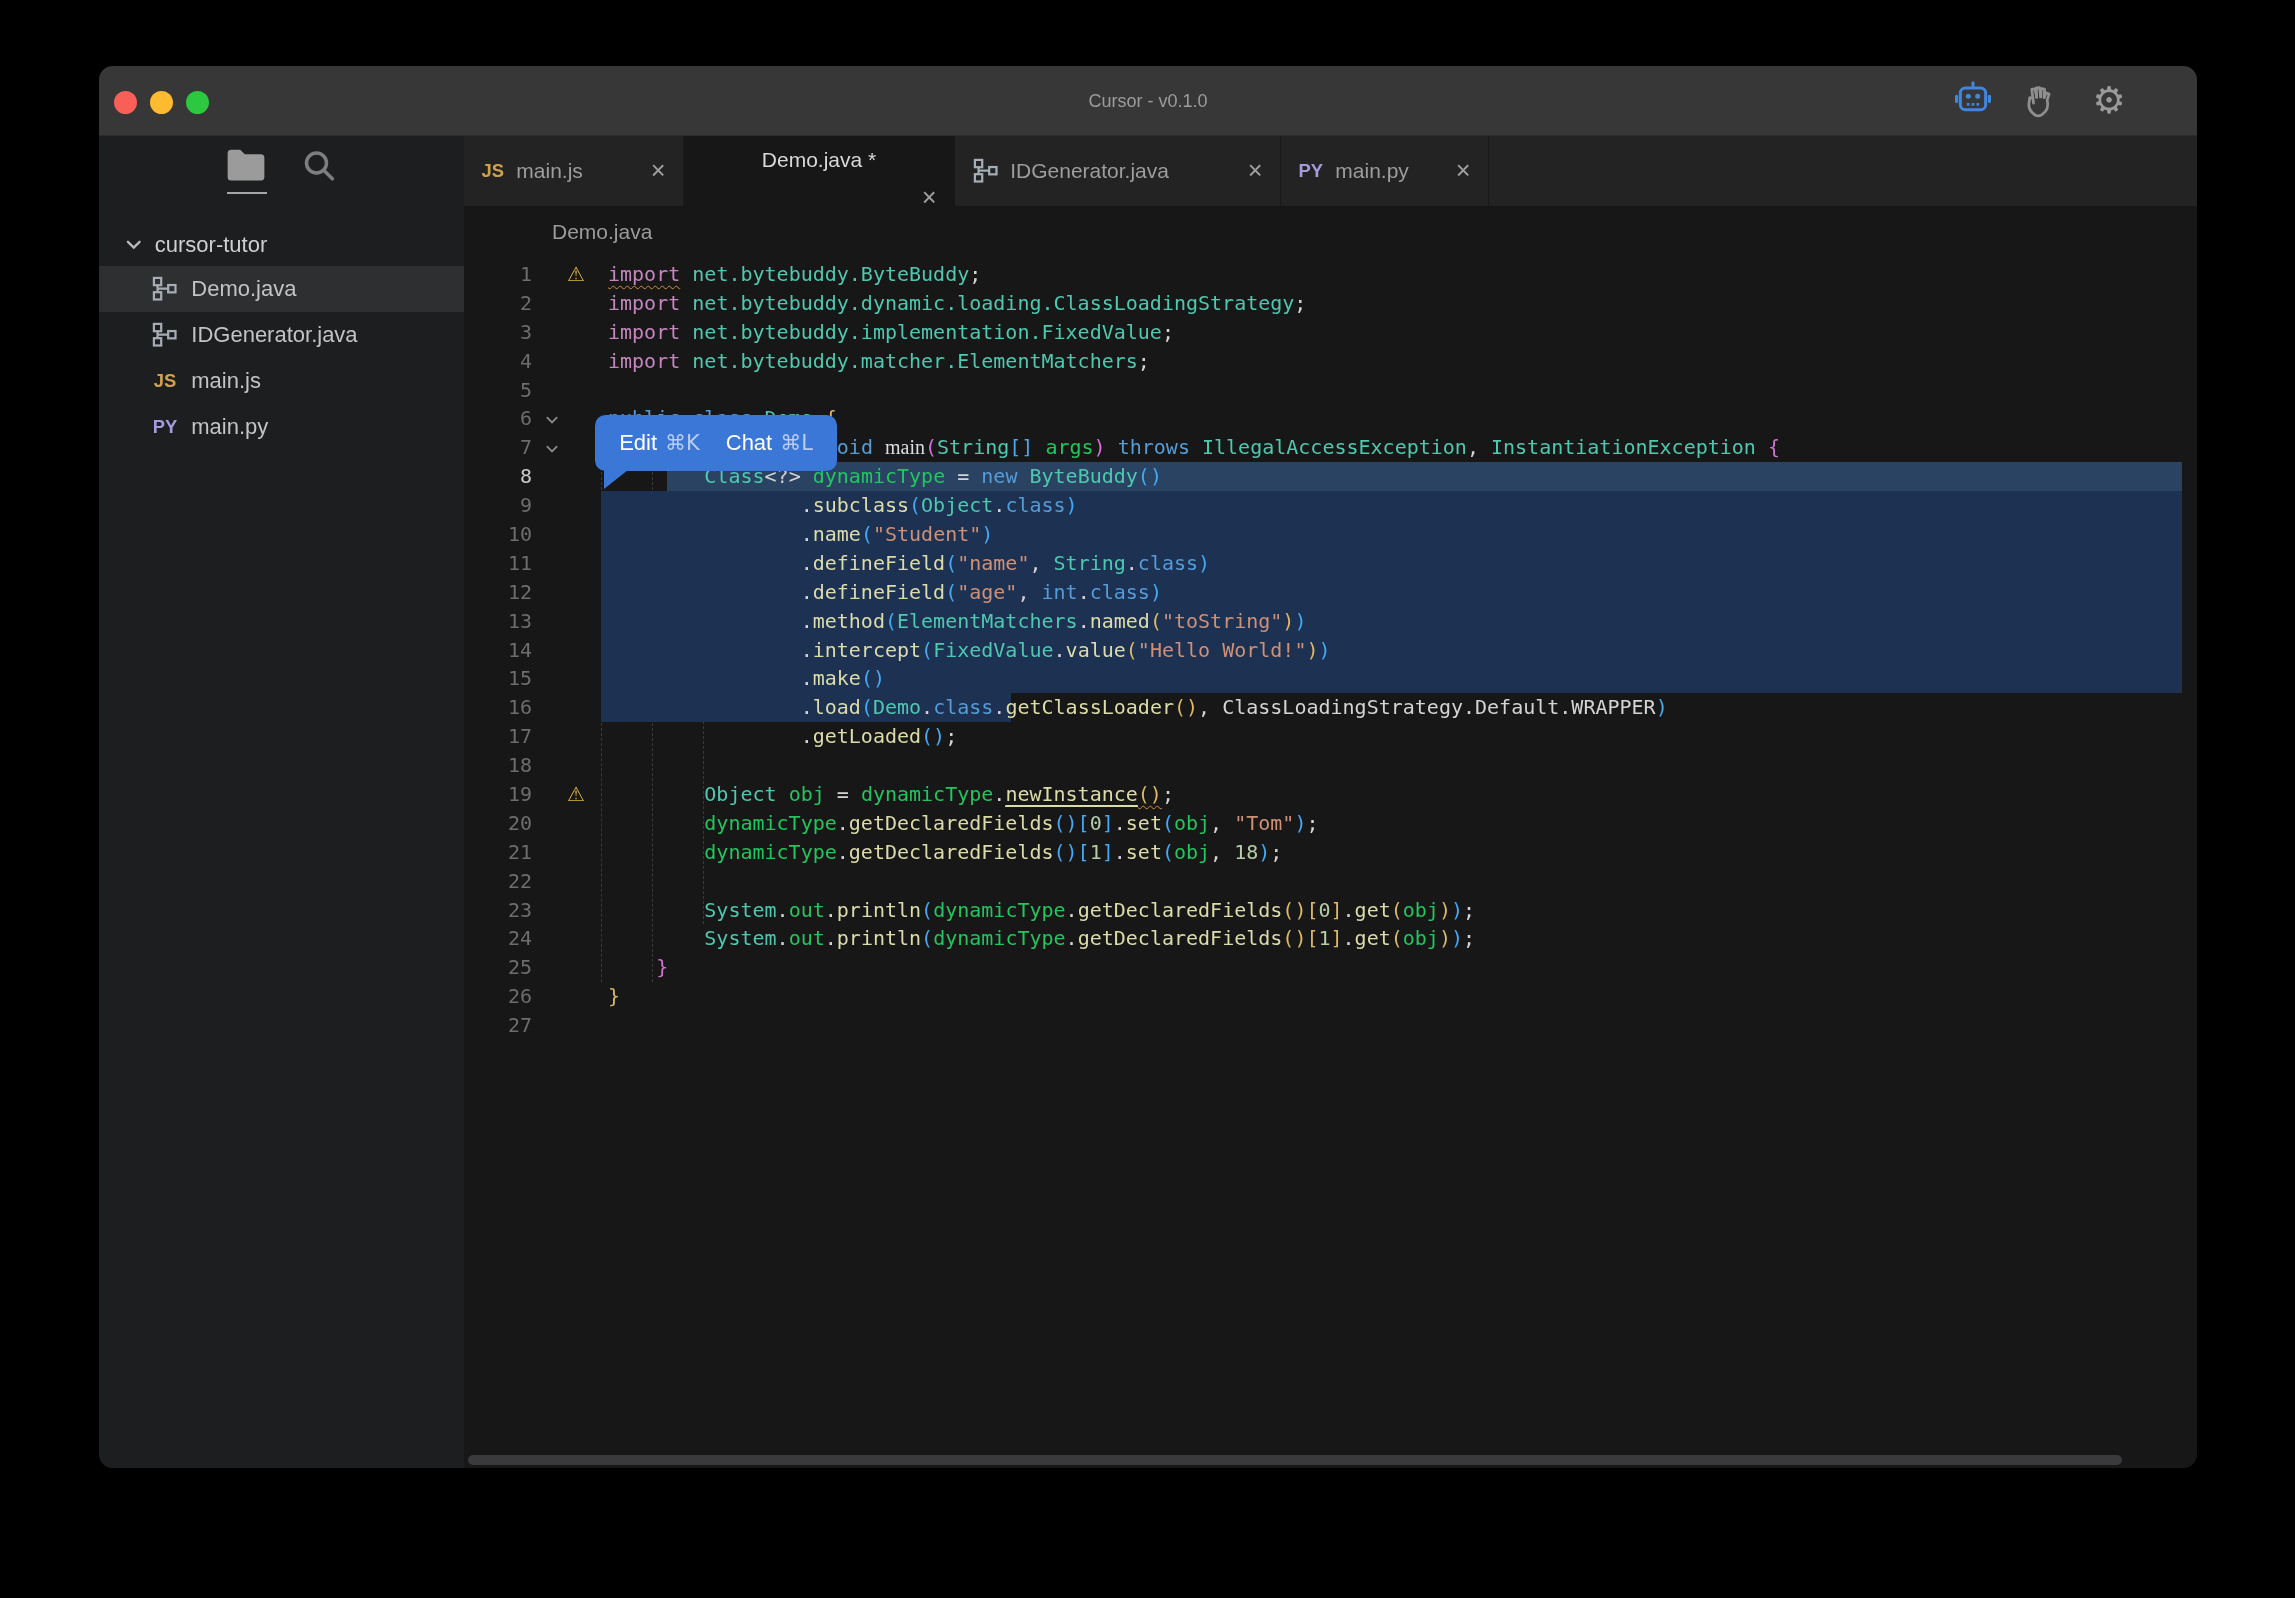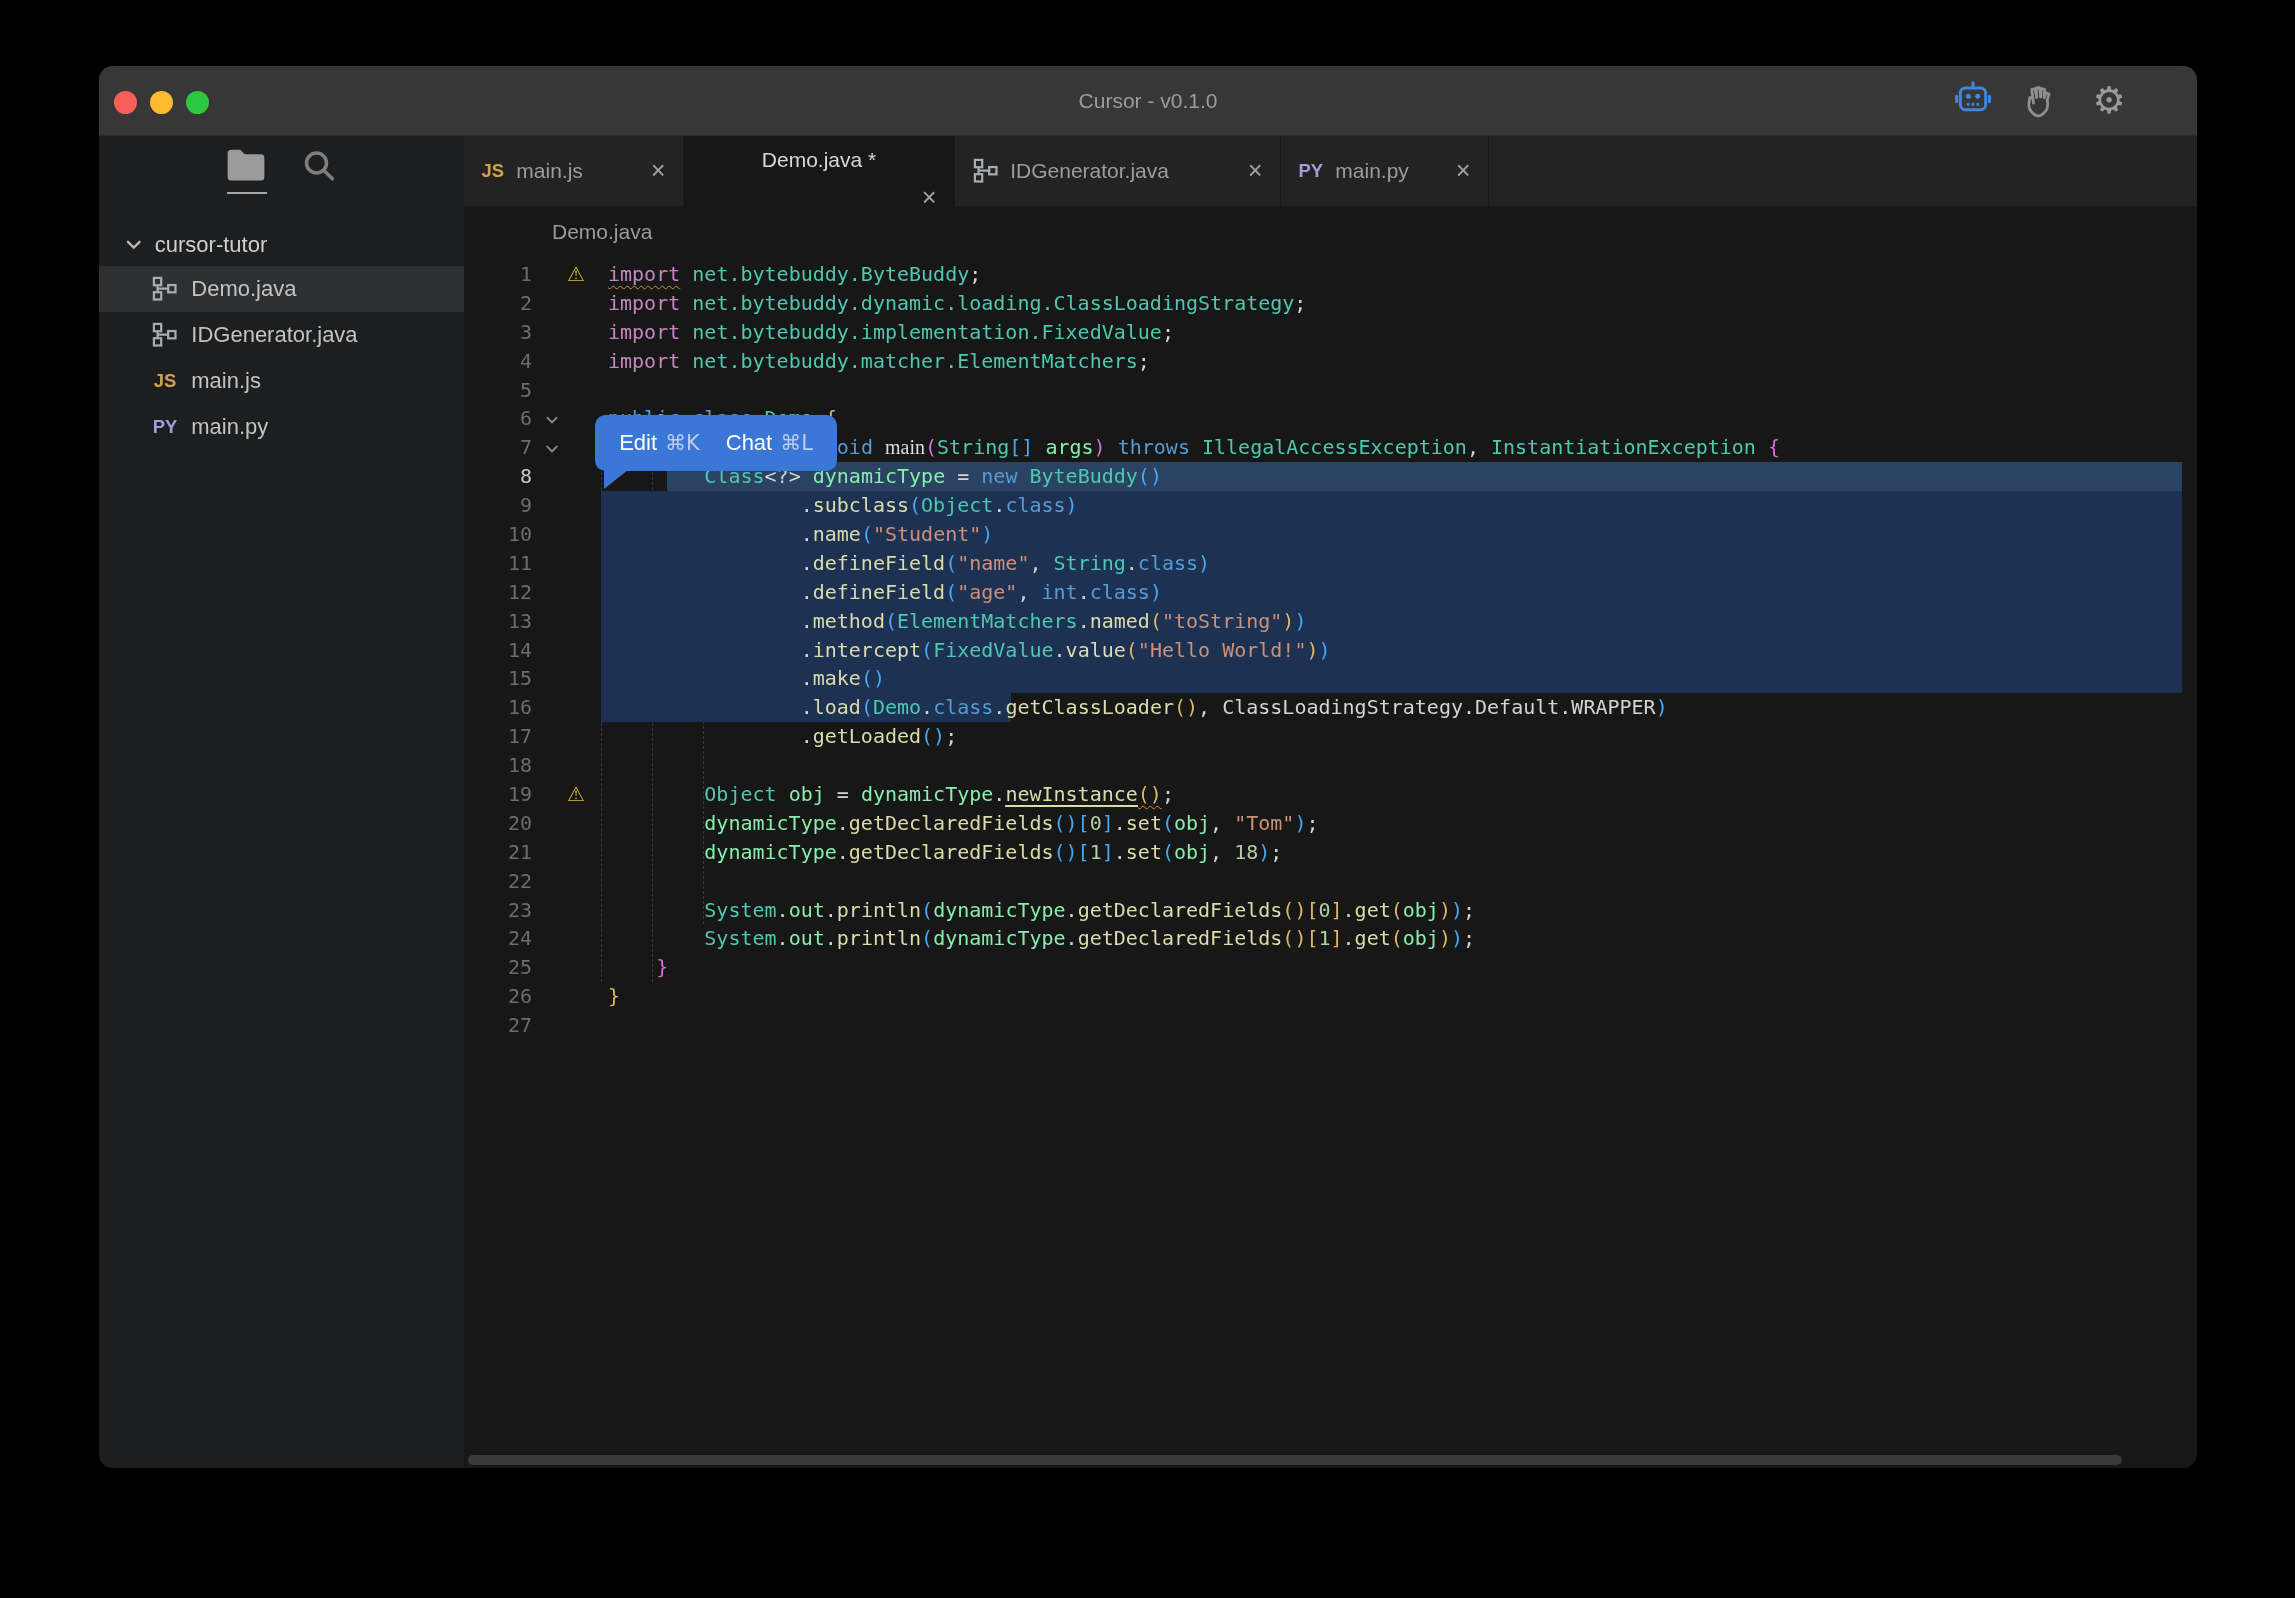--- a/index.html
+++ b/index.html
@@ -9,21 +9,21 @@
   .window{position:absolute;left:99px;top:66px;width:2098px;height:1402px;
           background:#171717;border-radius:14px;overflow:hidden;}
 
   
   .titlebar{position:absolute;left:0;top:0;width:100%;height:70px;background:#373737;
             border-bottom:0.9px solid #2c2c2c;box-sizing:border-box;}
   .tl{position:absolute;top:25.4px;left:15px;display:flex;gap:13px;}
   .tl span{width:23px;height:23px;border-radius:50%;display:block;}
   .tl .c1{background:#f95f57;} .tl .c2{background:#febb2f;} .tl .c3{background:#2bc840;}
   .title{position:absolute;left:0;right:0;top:0;height:70px;line-height:70px;
-         text-align:center;color:#9c9c9c;font-size:21px;}
+         text-align:center;color:#9c9c9c;font-size:18px;}
   .tb-icons{position:absolute;right:68px;top:14px;display:flex;gap:28px;align-items:center;}
   .tb-icons .tbi{width:40px;height:40px;display:flex;align-items:center;justify-content:center;}
   .gear-glyph{font-size:37px;color:#9a9a9a;font-family:"DejaVu Sans",sans-serif;}
 
   
   .sidebar{position:absolute;left:0;top:70px;width:365px;bottom:0;background:#1d1e1f;}
   .act-folder{position:absolute;left:126px;top:10.5px;width:42px;height:37px;}
   .act-underline{position:absolute;left:128px;top:56px;width:40px;height:1.8px;background:#a6a6a6;}
   .act-search{position:absolute;left:200px;top:10.5px;width:40px;height:37px;}
   .tree-header{position:absolute;left:0;top:88px;width:100%;height:41px;display:flex;
@@ -64,21 +64,21 @@
   .grow{position:absolute;left:0;width:144px;height:29px;z-index:2;}
   .num{position:absolute;left:0;width:68px;text-align:right;color:#6d6d6d;
        font:20px/29px "DejaVu Sans Mono","Liberation Mono",monospace;}
   .num.cur{color:#c9c9c9;}
   .warnico{position:absolute;left:103px;top:0;color:#ddb43c;font-size:20px;line-height:29px;
            font-family:"DejaVu Sans",sans-serif;}
   .foldico{position:absolute;left:81px;top:8.8px;width:14px;height:14px;}
 
   .crow{position:absolute;left:144px;height:29px;white-space:pre;z-index:2;
         font:20px/29px "DejaVu Sans Mono","Liberation Mono",monospace;color:#d4d4d4;}
-  .k{color:#569CD6;} .m{color:#C586C0;} .t{color:#4EC9B0;} .v{color:#86efac;text-align:right;}
+  .k{color:#569CD6;} .m{color:#C586C0;} .t{color:#4EC9B0;} .v{color:#22c55e;text-align:right;}
   .f{color:#DCDCAA;} .s{color:#CE9178;} .n{color:#B5CEA8;} .w{color:#d4d4d4;}
   .mn{color:#dadde2;font-family:Liberation Serif, serif;}
   .b1{color:#deb867;} .b2{color:#d670d6;} .b3{color:#44a8f2;}
   .sq{text-decoration:underline wavy #cf8e34;text-decoration-thickness:1.3px;text-underline-offset:4.4px;}
   .u1{text-decoration:underline wavy #cf8e34;text-decoration-thickness:1.3px;text-underline-offset:4.4px;}
   .dep{border-bottom:0.9px solid #cdd0d4;text-decoration:underline;}
 
   .hscroll{position:absolute;left:369px;top:1389px;width:1654px;height:9.6px;
            background:#3a3a3c;border-radius:5.3px;z-index:3;}
 

